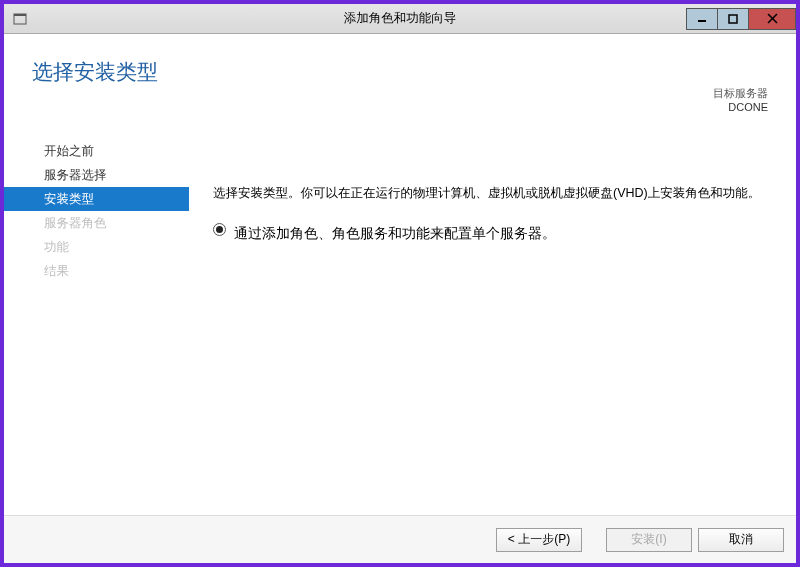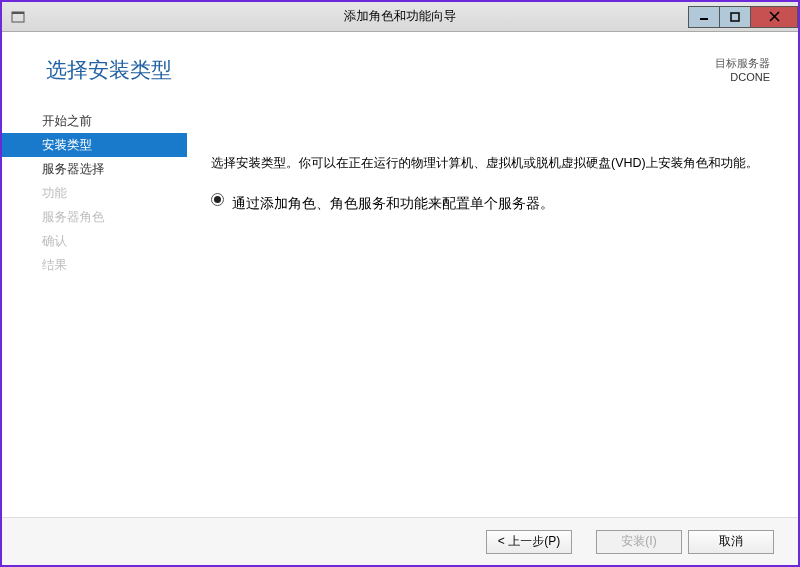--- a/index.html
+++ b/index.html
@@ -7,21 +7,21 @@
     font-family: "Microsoft YaHei", "Segoe UI", sans-serif;
     font-size: 12px;
     background: #fff;
     width: 800px;
     height: 567px;
     overflow: hidden;
   }
   .window {
     width: 800px;
     height: 567px;
-    border: 2px solid #6d28d9;
+    border: 4px solid #6d28d9;
     display: flex;
     flex-direction: column;
     background: #fff;
   }
   .titlebar {
     height: 30px;
     background: linear-gradient(#e6e6e6, #d9d9d9);
     border-bottom: 1px solid #aaa;
     display: flex;
     align-items: center;
@@ -65,22 +65,23 @@
   .win-btn.max { background: #b0c8d8; }
   .win-btn.close { background: #c75050; color: #000; width: 48px;}
   .content {
     flex: 1;
     display: flex;
     flex-direction: column;
     position: relative;
   }
   .header-area {
     display: flex;
-    padding: 24px 28px 8px 44px;
+    padding: 24px 28px 8px 28px;
     align-items: flex-start;
+    flex-direction: column;
   }
   .page-title {
     color: #2160a3;
     font-size: 21px;
     font-weight: 400;
   }
   .dest-server {
     margin-left: auto;
     text-align: right;
     font-size: 11px;
@@ -165,21 +166,21 @@
     margin-top: 2px;
     line-height: 1.5;
   }
   .footer {
     border-top: 1px solid #ddd;
     background: #f6f6f6;
     height: 48px;
     display: flex;
     align-items: center;
     justify-content: flex-end;
-    padding: 0 24px;
+    padding: 0 12px;
     gap: 6px;
   }
   .btn {
     min-width: 86px;
     height: 24px;
     border: 1px solid #9e9e9e;
     background: linear-gradient(#fdfdfd,#ececec);
     font-size: 12px;
     color: #000;
     cursor: pointer;
@@ -229,25 +230,24 @@
       <div class="page-title">选择安装类型</div>
       <div class="dest-server">
         <div>目标服务器</div>
         <div class="name">DCONE</div>
       </div>
     </div>
 
     <div class="body-area">
       <div class="sidebar">
         <div class="sidebar-item">开始之前</div>
+        <div class="sidebar-item">服务器选择</div>
         <div class="sidebar-item active">安装类型</div>
-        <div class="sidebar-item">服务器选择</div>
+        <div class="sidebar-item disabled">服务器角色</div>
         <div class="sidebar-item disabled">功能</div>
-        <div class="sidebar-item disabled">服务器角色</div>
-        <div class="sidebar-item disabled">确认</div>
         <div class="sidebar-item disabled">结果</div>
       </div>
 
       <div class="main">
         <div class="intro">选择安装类型。你可以在正在运行的物理计算机、虚拟机或脱机虚拟硬盘(VHD)上安装角色和功能。</div>
 
         <div class="option">
           <div class="radio selected"></div>
           <div class="option-text">
             <div class="option-desc">通过添加角色、角色服务和功能来配置单个服务器。</div>

